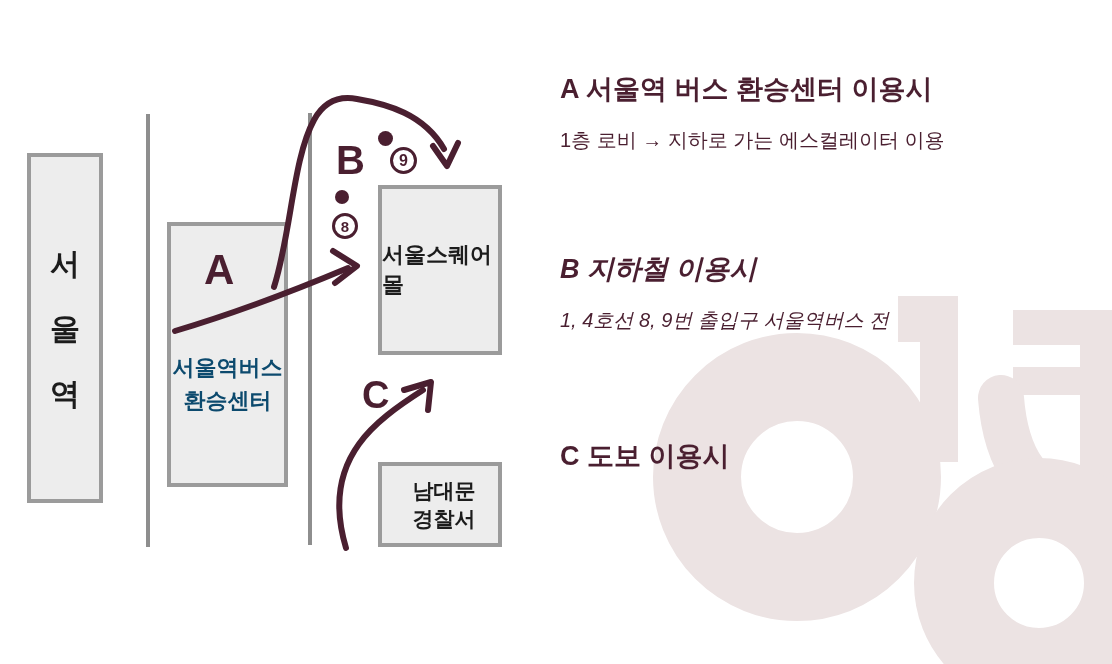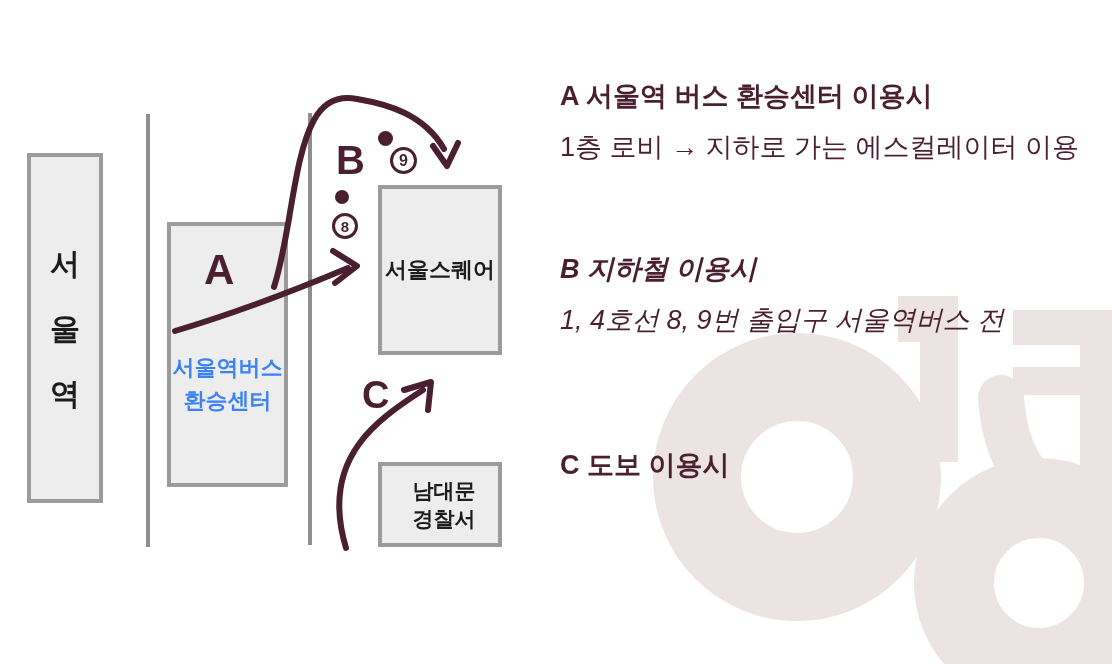--- a/index.html
+++ b/index.html
@@ -35,21 +35,21 @@
   .square-box{ left:378px; top:185px; width:124px; height:170px;
     display:flex; align-items:center; justify-content:center; }
   .square-box .box-label{ font-size:22px; font-weight:600; }
   .police-box{ left:378px; top:462px; width:124px; height:85px;
     display:flex; flex-direction:column; align-items:center; justify-content:center;padding-left:8px; }
   .police-box .box-line{ font-size:21px; line-height:28px; font-weight:600; text-align:center; }
 
   .transfer-label{
     position:absolute; left:167px; top:351px; width:121px;
     text-align:center; font-size:22px; line-height:33px; font-weight:600;
-    color:#3b82f6; z-index:2;
+    color:#0c4a6e; z-index:2;
   }
 
   
   .marker{ position:absolute; color:#4a1f30; font-weight:bold; z-index:4; }
   .marker-a{ left:204px; top:246px; font-size:42px; }
   .marker-b{ left:336px; top:138px; font-size:40px; }
   .marker-c{ left:362px; top:374px; font-size:38px; }
 
   
   .dot{ position:absolute; background:#4a1f30; border-radius:50%; z-index:4; }
@@ -59,25 +59,25 @@
     position:absolute; border:3px solid #4a1f30; border-radius:50%;
     color:#4a1f30; font-weight:bold;
     display:flex; align-items:center; justify-content:center;
     z-index:4; background:transparent;
   }
   .exit-9{ left:390px; top:147px; width:27px; height:27px; font-size:16px; }
   .exit-8{ left:332px; top:213px; width:26px; height:26px; font-size:15px; }
 
   
   .info-section{ position:absolute; left:560px; color:#4a1f30; z-index:2; }
-  .sec-a{ top:72px;margin-top:7px; }
+  .sec-a{ top:72px; }
   .sec-b{ top:252px;font-style:italic; }
-  .sec-c{ top:448px; }
+  .sec-c{ top:439px; }
   .info-section h2{ font-size:27px; font-weight:bold; line-height:34px; margin:0 0 12px 0; }
-  .info-section p{ font-size:27px; line-height:45px; margin:0; }
+  .info-section p{ font-size:20px; line-height:45px; margin:0; }
 
   
   .route{ fill:none; stroke:#4a1f30; stroke-width:6; stroke-linecap:round; stroke-linejoin:round; }
   .wm-stroke{ fill:none; stroke:#ece3e3; }
   .wm-fill{ fill:#ece3e3; stroke:none; }
 </style>
 </head>
 <body>
 
 <div class="canvas">
@@ -103,21 +103,21 @@
   </div>
 
   <div class="box transfer-box"></div>
   <div class="marker marker-a">A</div>
   <div class="transfer-label">
     <div>서울역버스</div>
     <div>환승센터</div>
   </div>
 
   <div class="box square-box">
-    <div class="box-label">서울스퀘어</div>
+    <div class="box-label">서울스퀘어몰</div>
   </div>
 
   <div class="box police-box">
     <div class="box-line">남대문</div>
     <div class="box-line">경찰서</div>
   </div>
 
   <div class="marker marker-b">B</div>
   <div class="marker marker-c">C</div>
 

